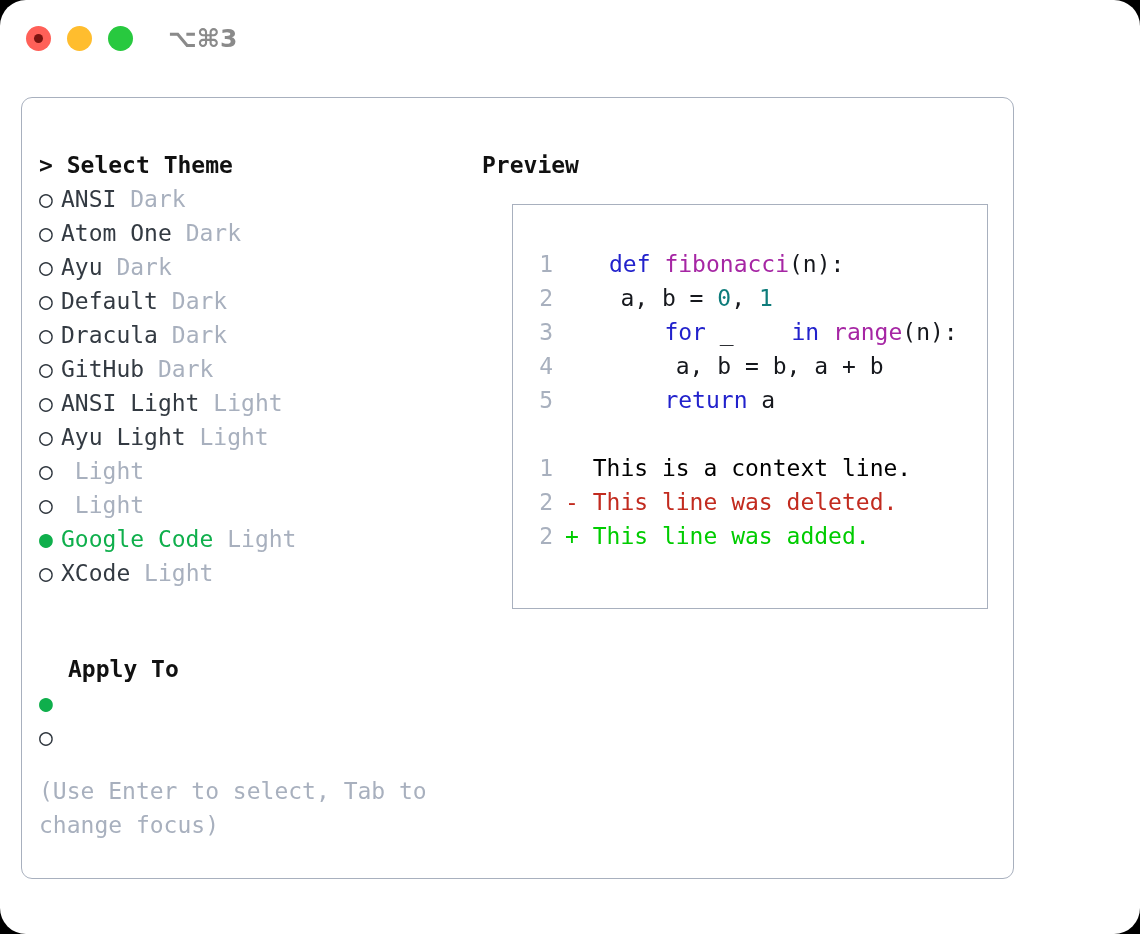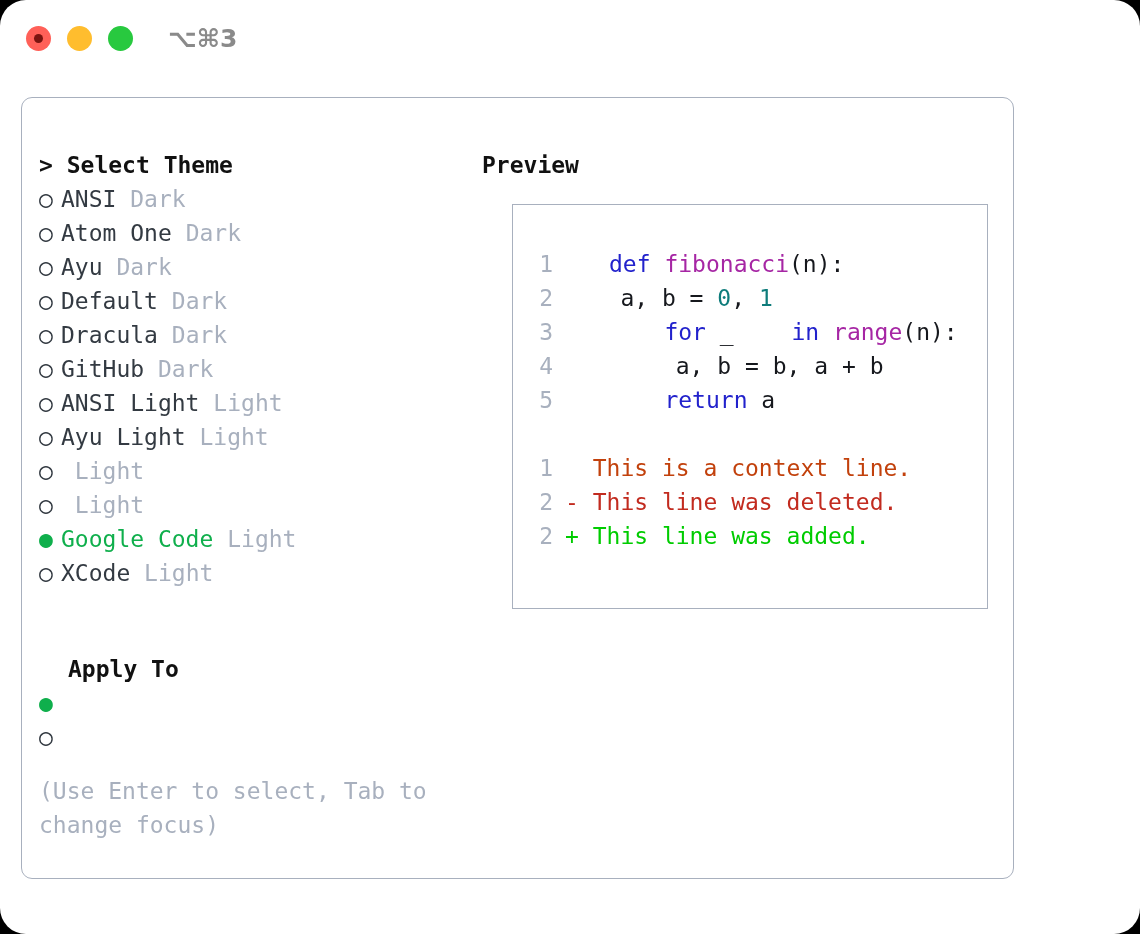--- a/index.html
+++ b/index.html
@@ -167,21 +167,21 @@
     color: #A8B0BE;
     text-align: right;
     margin-right: 12px;
   }
   .ctext { white-space: pre; }
 
   .tok-kw   { color: #2222CC; margin-left: 44px; }
   .tok-fn   { color: #A626A4; }
   .tok-num  { color: #0E7C7B; }
   .tok-txt  { color: #16181D; }
-  .tok-ctx  { color: #c2410c; }
+  .tok-ctx  { color: #000000; }
   .tok-del  { color: #C22B1F; }
   .tok-add  { color: #00CC00; margin-top: 16px; }
 </style>
 </head>
 <body>
 
 <div class="window">
 
   <div class="titlebar">
     <div class="lights">

